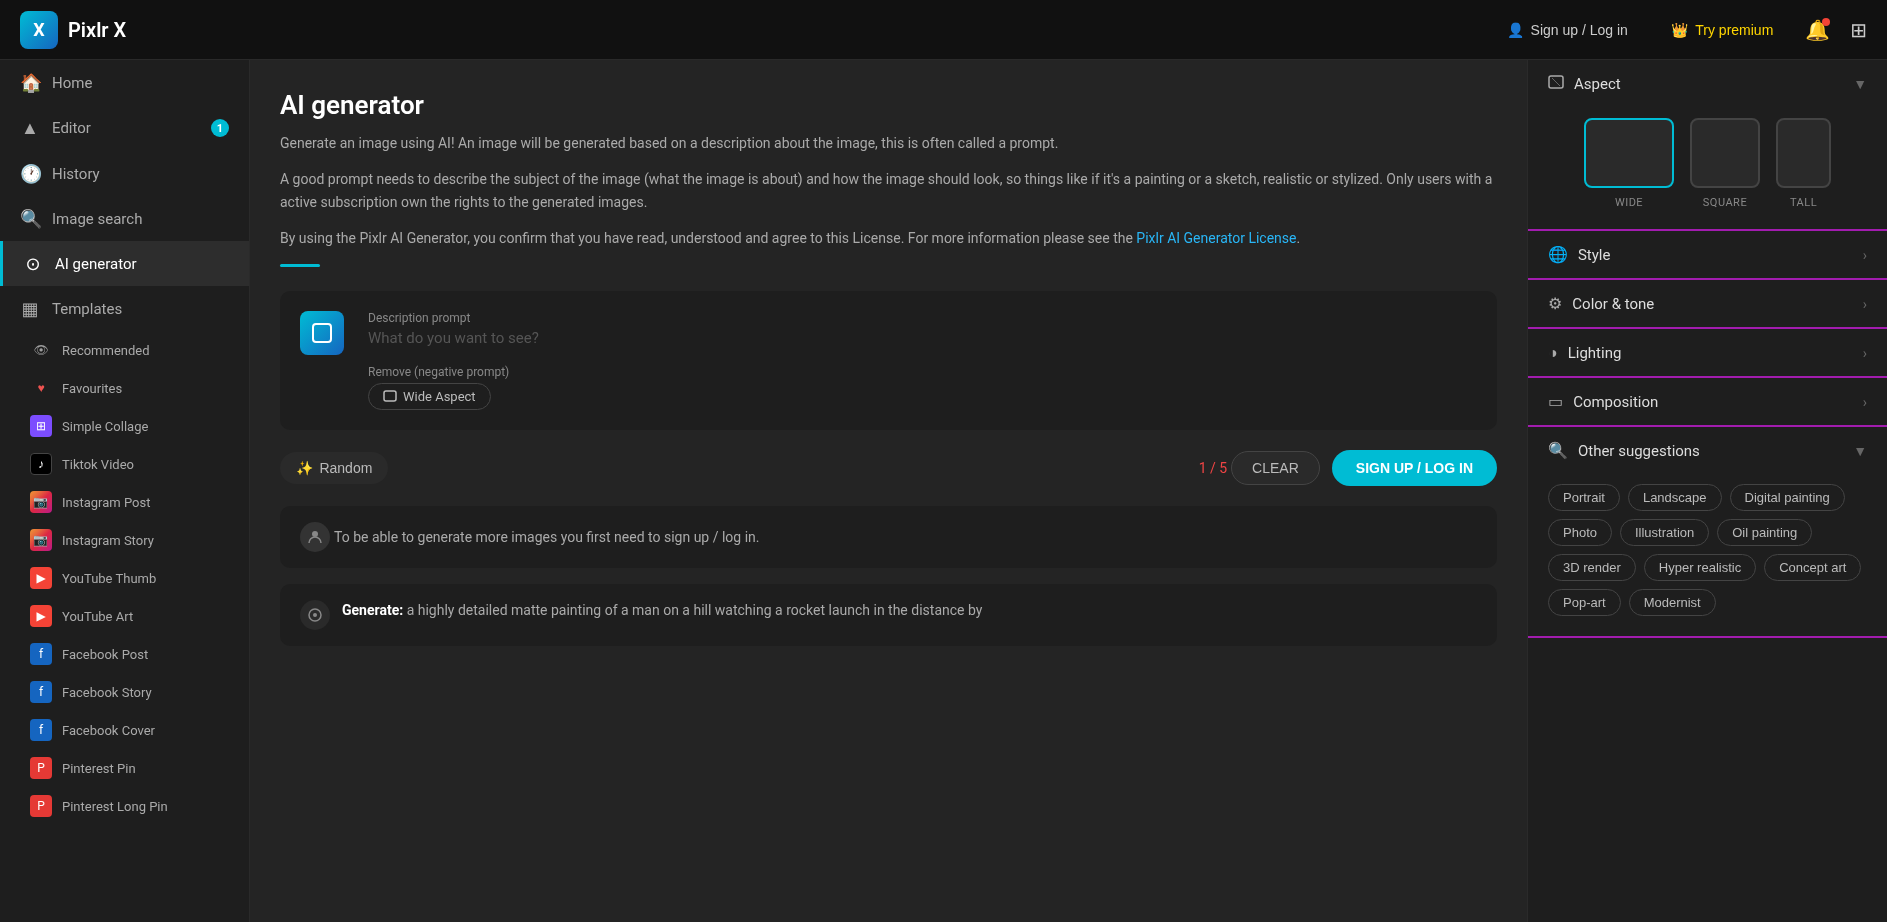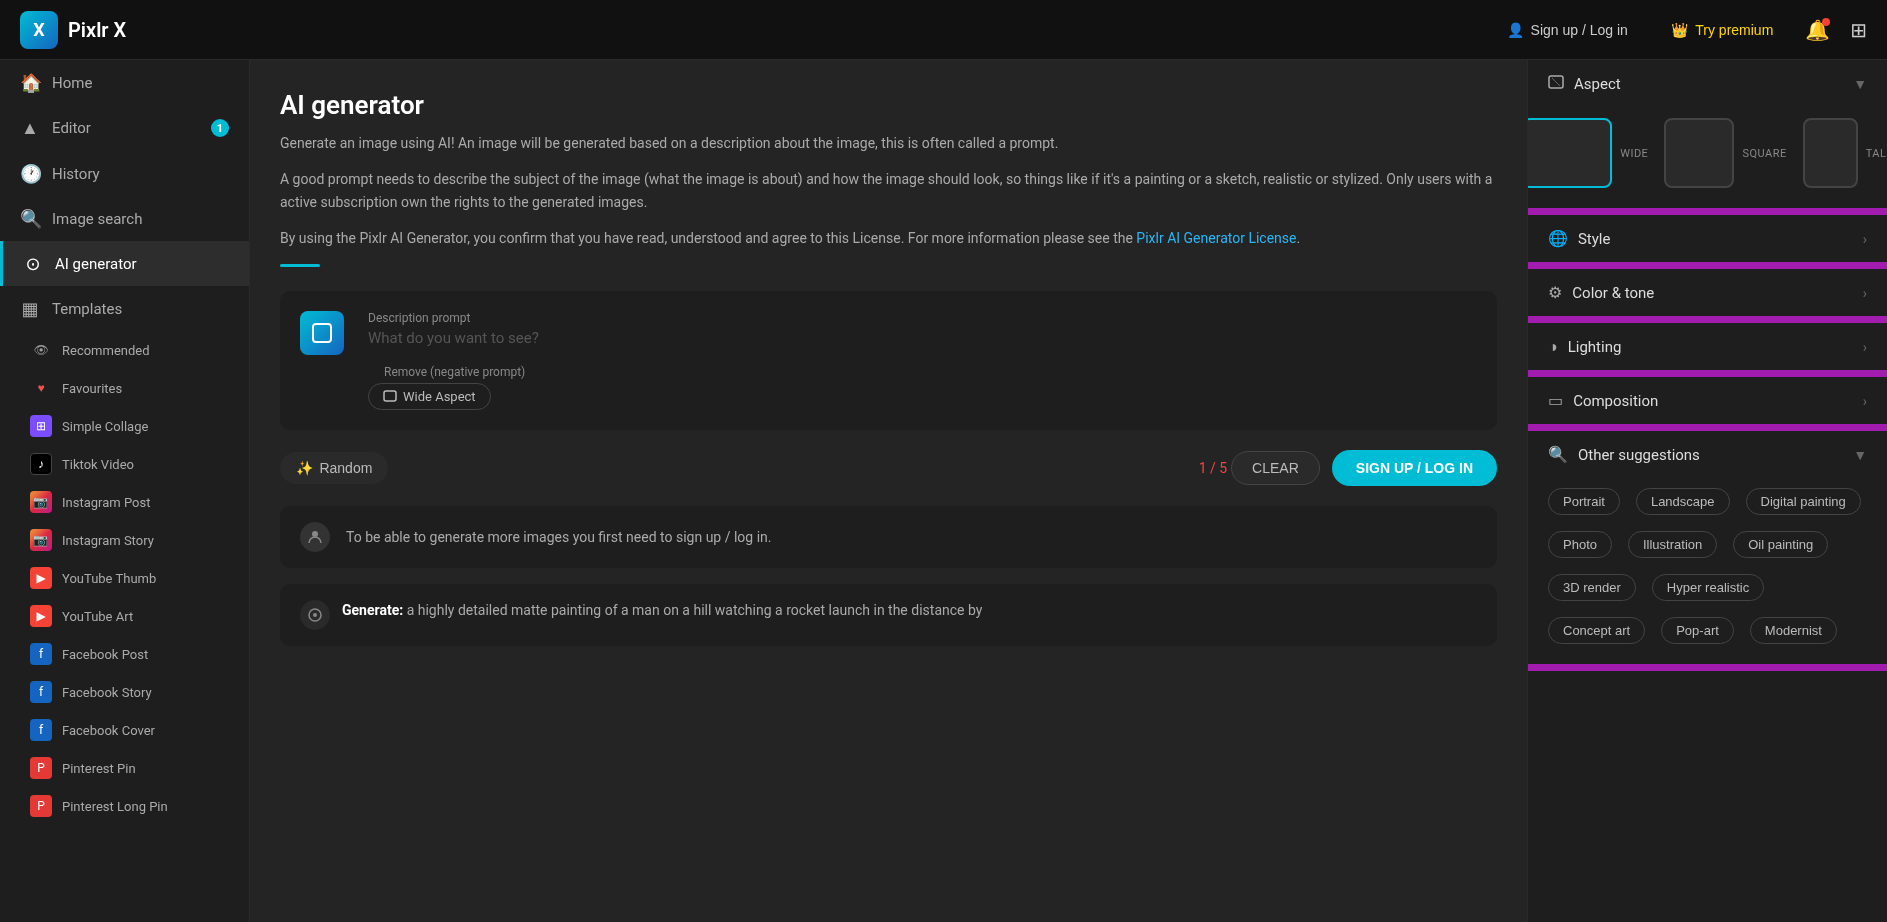--- a/index.html
+++ b/index.html
@@ -227,21 +227,20 @@
     }
     .prompt-input {
       font-size: 15px;
       color: #555;
       margin-bottom: 18px;
     }
     .prompt-negative-label {
       font-size: 12px;
       color: #888;
       margin-bottom: 4px;
-      margin-left: 16px;
     }
     .prompt-negative-input {
       font-size: 14px;
       color: #555;
       margin-bottom: 18px;
     }
     .aspect-tag {
       display: inline-flex;
       align-items: center;
       gap: 6px;
@@ -298,21 +297,21 @@
       cursor: pointer;
     }
 
     
     .message-box {
       background: #1e1e1e;
       border-radius: 10px;
       padding: 16px 20px;
       display: flex;
       align-items: center;
-      gap: 16px;
+      gap: 4px;
       margin-bottom: 16px;
       font-size: 14px;
       color: #aaa;
     }
     .msg-icon {
       width: 30px;
       height: 30px;
       border-radius: 50%;
       background: #333;
       display: flex;
@@ -353,21 +352,21 @@
       width: 360px;
       background: #1e1e1e;
       flex-shrink: 0;
       border-left: 1px solid #2a2a2a;
       overflow-y: auto;
       padding: 0;
     }
 
     
     .panel-section {
-      border-bottom: 7px solid #a21caf;
+      border-bottom: 2px solid #a21caf;
     }
     .panel-header {
       display: flex;
       align-items: center;
       padding: 14px 20px;
       cursor: pointer;
       user-select: none;
     }
     .panel-header-icon {
       font-size: 16px;
@@ -386,21 +385,21 @@
 
     
     .aspect-options {
       display: flex;
       gap: 16px;
       padding: 10px 20px 20px 20px;
       justify-content: center;
     }
     .aspect-option {
       display: flex;
-      flex-direction: row;
+      flex-direction: column;
       align-items: center;
       gap: 8px;
       cursor: pointer;
     }
     .aspect-box {
       border: 2px solid #444;
       border-radius: 8px;
       display: flex;
       align-items: center;
       justify-content: center;
@@ -414,21 +413,21 @@
       font-size: 11px;
       color: #888;
       text-transform: uppercase;
       letter-spacing: 0.5px;
     }
 
     
     .suggestion-tags {
       display: flex;
       flex-wrap: wrap;
-      gap: 16px;
+      gap: 8px;
       padding: 10px 20px 20px 20px;
     }
     .suggestion-tag {
       border: 1px solid #444;
       border-radius: 16px;
       padding: 5px 14px;
       font-size: 13px;
       color: #bbb;
       cursor: pointer;
       background: transparent;

